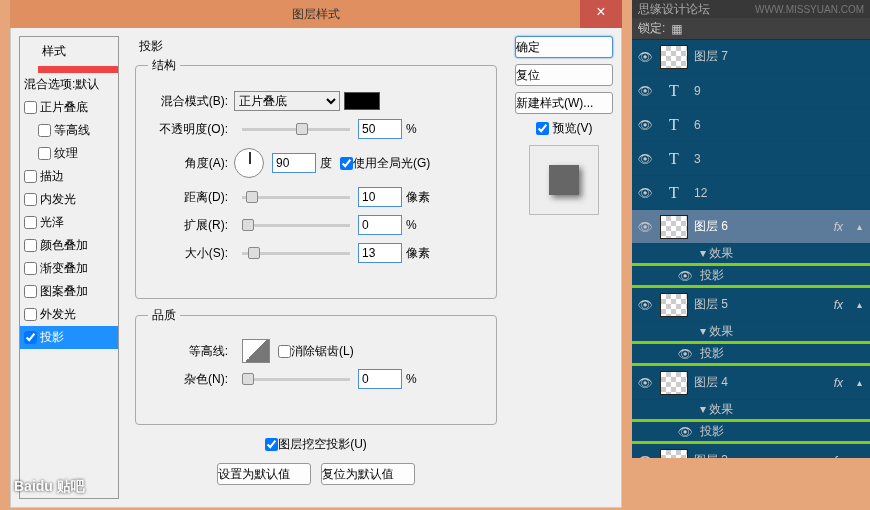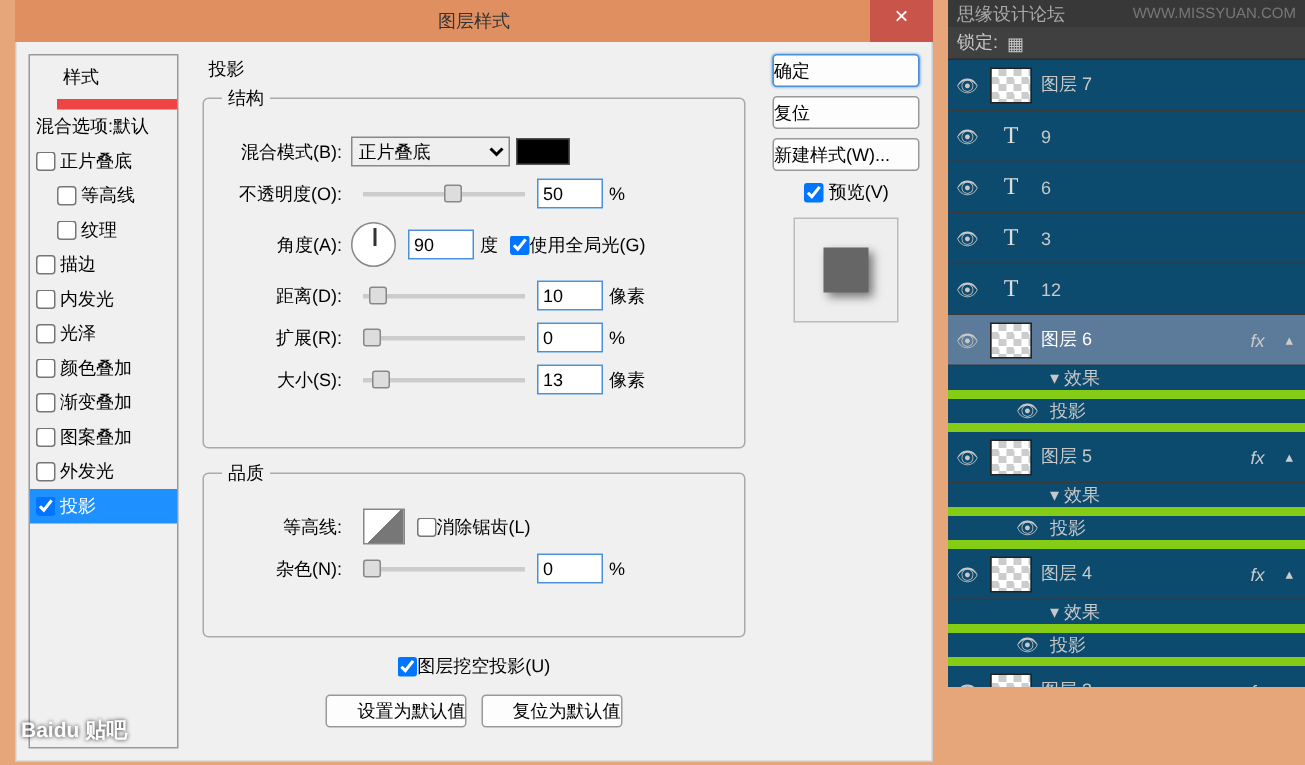--- a/index.html
+++ b/index.html
@@ -23,42 +23,42 @@
 .row label.k { width: 80px; text-align: right; margin-right: 6px; }
 select { width: 106px; height: 20px; border: 1px solid #888; }
 .swatch { width: 36px; height: 18px; background: #000; border: 1px solid #555; margin-left: 4px; }
 .slider { flex: 0 0 108px; height: 3px; background: #ccc; position: relative; margin: 0 8px; }
 .slider .thumb { position: absolute; top: -5px; width: 12px; height: 12px; background: #ddd; border: 1px solid #888; border-radius: 2px; }
 .numbox { width: 44px; height: 20px; border: 1px solid #4a90d9; text-align: left; padding: 0 3px; margin-right: 4px; }
 .angle-dial { width: 30px; height: 30px; border: 1px solid #888; border-radius: 50%; position: relative; margin-right: 8px; background: #fff; }
 .angle-dial::after { content: ""; position: absolute; width: 2px; height: 12px; background: #333; left: 14px; top: 3px; }
 .contour { width: 28px; height: 24px; background: linear-gradient(135deg,#fff 50%,#777 50%); border: 1px solid #888; margin: 0 8px; }
 .btns-row { text-align: center; margin-top: 8px; }
-.btn { display: inline-block; min-width: 94px; height: 22px; line-height: 20px; background: #fdfdfd; border: 1px solid #999; border-radius: 3px; text-align: right; cursor: pointer; margin: 0 3px; }
+.btn { display: inline-block; min-width: 94px; height: 22px; line-height: 20px; background: #fdfdfd; border: 1px solid #999; border-radius: 3px; text-align: left; cursor: pointer; margin: 0 3px; }
 .right-panel { width: 108px; padding-left: 10px; }
 .right-btn { width: 100%; height: 22px; line-height: 20px; background: #fdfdfd; border: 1px solid #999; border-radius: 3px; text-align: left; margin-bottom: 6px; cursor: pointer; }
 .right-btn.primary { border: 1px solid #4a90d9; box-shadow: 0 0 2px #4a90d9; }
 .preview-check { display: flex; align-items: center; justify-content: center; gap: 4px; margin: 6px 0 8px; }
 .preview-box { width: 70px; height: 70px; border: 1px solid #bbb; background: #eee; margin: 0 auto; display: flex; align-items: center; justify-content: center; }
 .preview-inner { width: 30px; height: 30px; background: #666; box-shadow: 3px 3px 6px rgba(0,0,0,.5); }
 
 
 .layers-panel { position: absolute; right: 0; top: 0; width: 238px; height: 458px; background: #0c4a6e; color: #c8c8c8; overflow: hidden; }
 .layers-head { height: 18px; background: #383838; display: flex; align-items: center; padding: 0 6px; font-size: 11px; color: #aaa; }
 .layers-head .watermark { margin-left: auto; font-size: 10px; color: #777; }
 .lock-row { height: 22px; background: #404040; border-bottom: 1px solid #2c2c2c; display: flex; align-items: center; padding: 0 6px; gap: 6px; font-size: 11px; }
 .layer { display: flex; align-items: center; height: 34px; border-bottom: 1px solid #3a3a3a; padding: 0 4px; position: relative; }
 .layer.sel { background: #5c7a99; color: #fff; }
 .eye { width: 18px; text-align: center; color: #c8c8c8; cursor: pointer; }
 .thumb-layer { width: 28px; height: 24px; margin: 0 6px; background: repeating-conic-gradient(#ccc 0 25%, #fff 0 50%) 0 0/10px 10px; border: 1px solid #222; }
 .text-T { width: 28px; height: 24px; margin: 0 6px; display: flex; align-items: center; justify-content: center; color: #ddd; font-family: serif; font-size: 16px; }
 .layer-label { flex: 1; font-size: 12px; white-space: nowrap; overflow: hidden; }
 .fx { font-style: italic; margin-right: 14px; color: #ccc; }
 .toggle-arrow { color: #ccc; margin-right: 4px; font-size: 10px; }
-.sublayer { height: 22px; display: flex; align-items: center; padding-left: 44px; border-bottom: 6px solid #84cc16; font-size: 11px; }
+.sublayer { height: 22px; display: flex; align-items: center; padding-left: 44px; border-bottom: 3px solid #84cc16; font-size: 11px; }
 .sublayer .eye { width: 18px; margin-right: 6px; }
 .watermark2 { position: absolute; left: 14px; bottom: 14px; color: #fff; font-size: 14px; font-weight: bold; opacity: .85; text-shadow: 0 0 3px #000; }
 </style>
 </head>
 <body>
 
 <div class="dialog">
   <div class="titlebar">
     <span class="titlebar-title">图层样式</span>
     <div class="close-btn">×</div>

